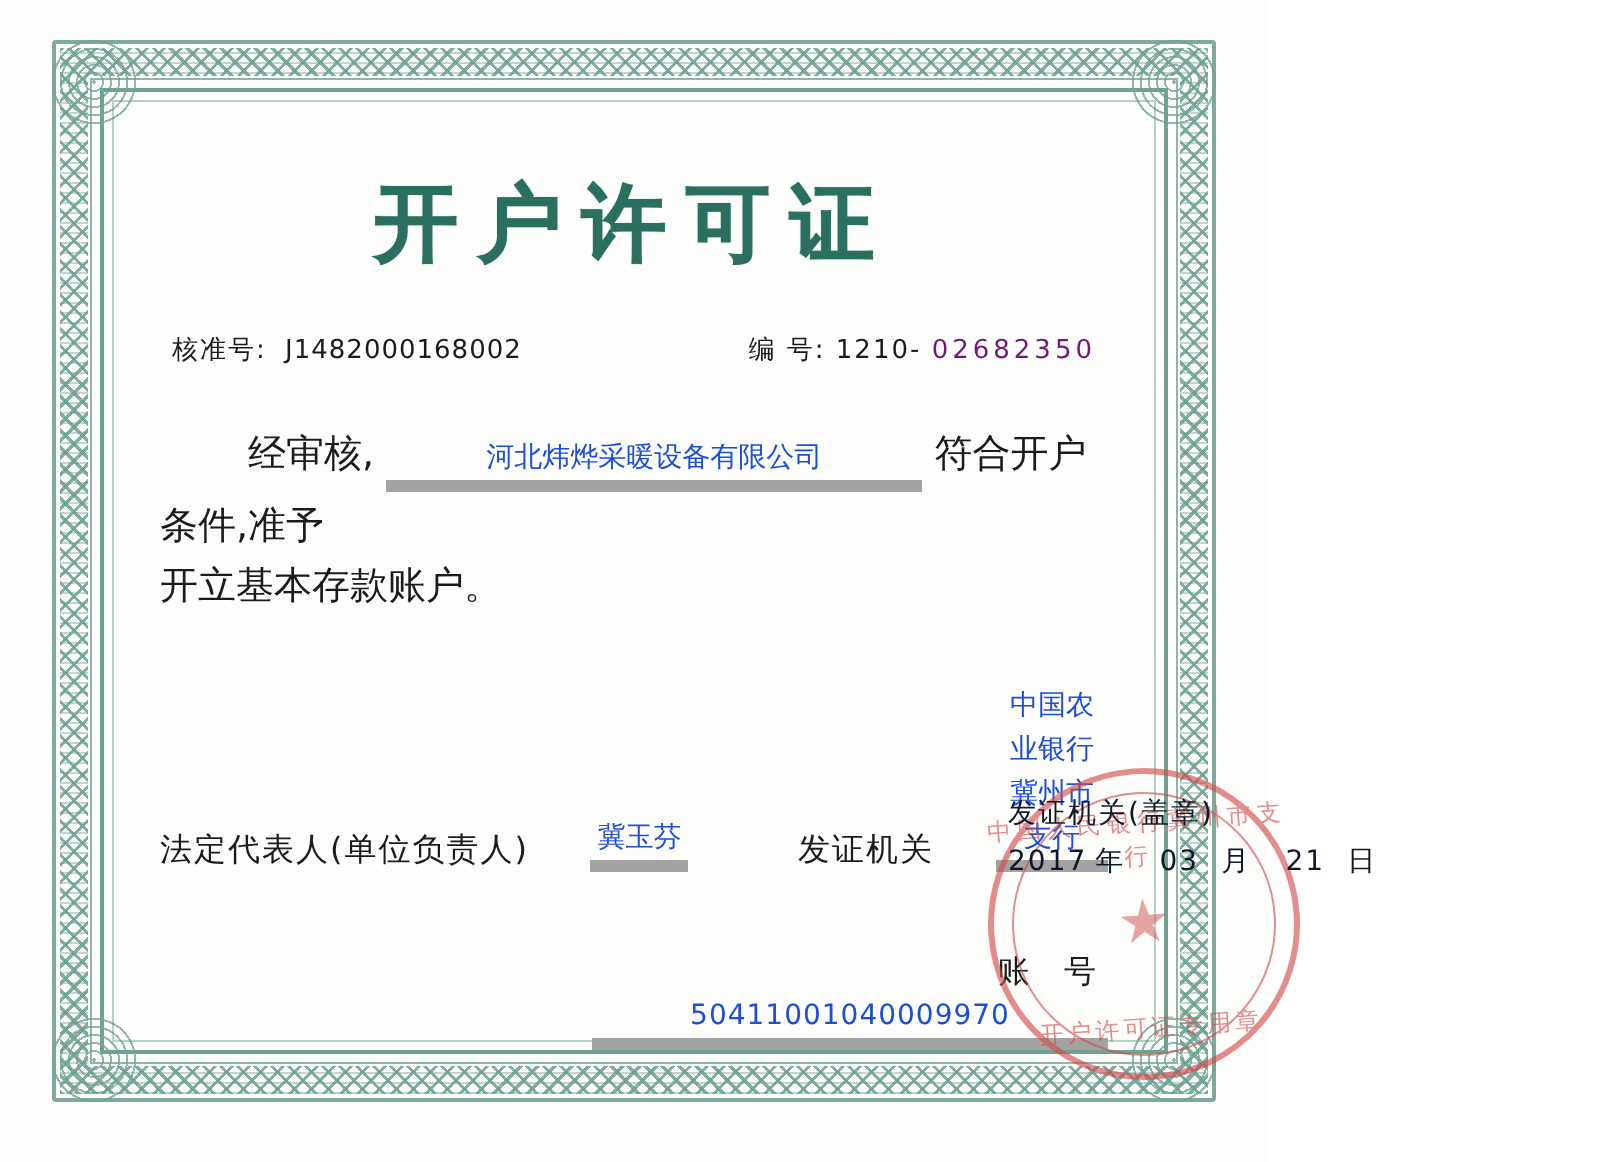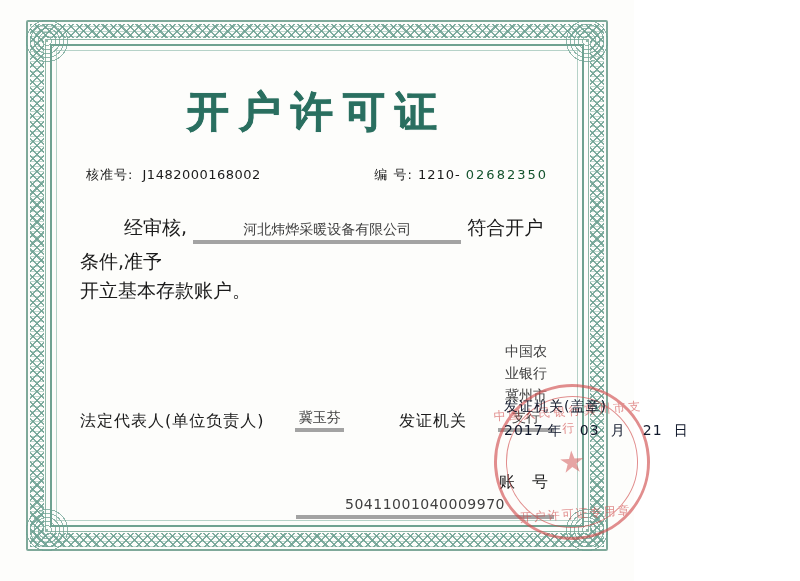--- a/index.html
+++ b/index.html
@@ -122,40 +122,40 @@
     justify-content: space-between;
     align-items: baseline;
     margin-top: 26px;
     font-size: 13px;
     padding: 0 12px;
   }
   .id-left { letter-spacing: 1px; }
   .id-left .value { margin-left: 4px; letter-spacing: 0.5px; }
   .id-right { letter-spacing: 1px; }
   .id-right .num-red {
-    color: #14532d;
+    color: #701a75;
     letter-spacing: 2px;
   }
 
   .para {
     margin-top: 26px;
     font-size: 19px;
     line-height: 34px;
     padding: 0 6px;
   }
   .para .indent { display: inline-block; width: 38px; }
 
   .fill {
     display: inline-block;
-    border-bottom: 4px solid #a3a3a3;
+    border-bottom: 6px solid #a3a3a3;
     text-align: center;
     vertical-align: baseline;
     font-size: 14px;
     line-height: 22px;
-    color: #404040;
+    color: #1d4ed8;
   }
   .fill.company { width: 268px; }
   .para2 { font-size: 19px; padding: 0 6px; }
 
   .row-rep {
     display: flex;
     align-items: flex-end;
     margin-top: 36px;
     font-size: 16px;
     padding: 0 6px;

